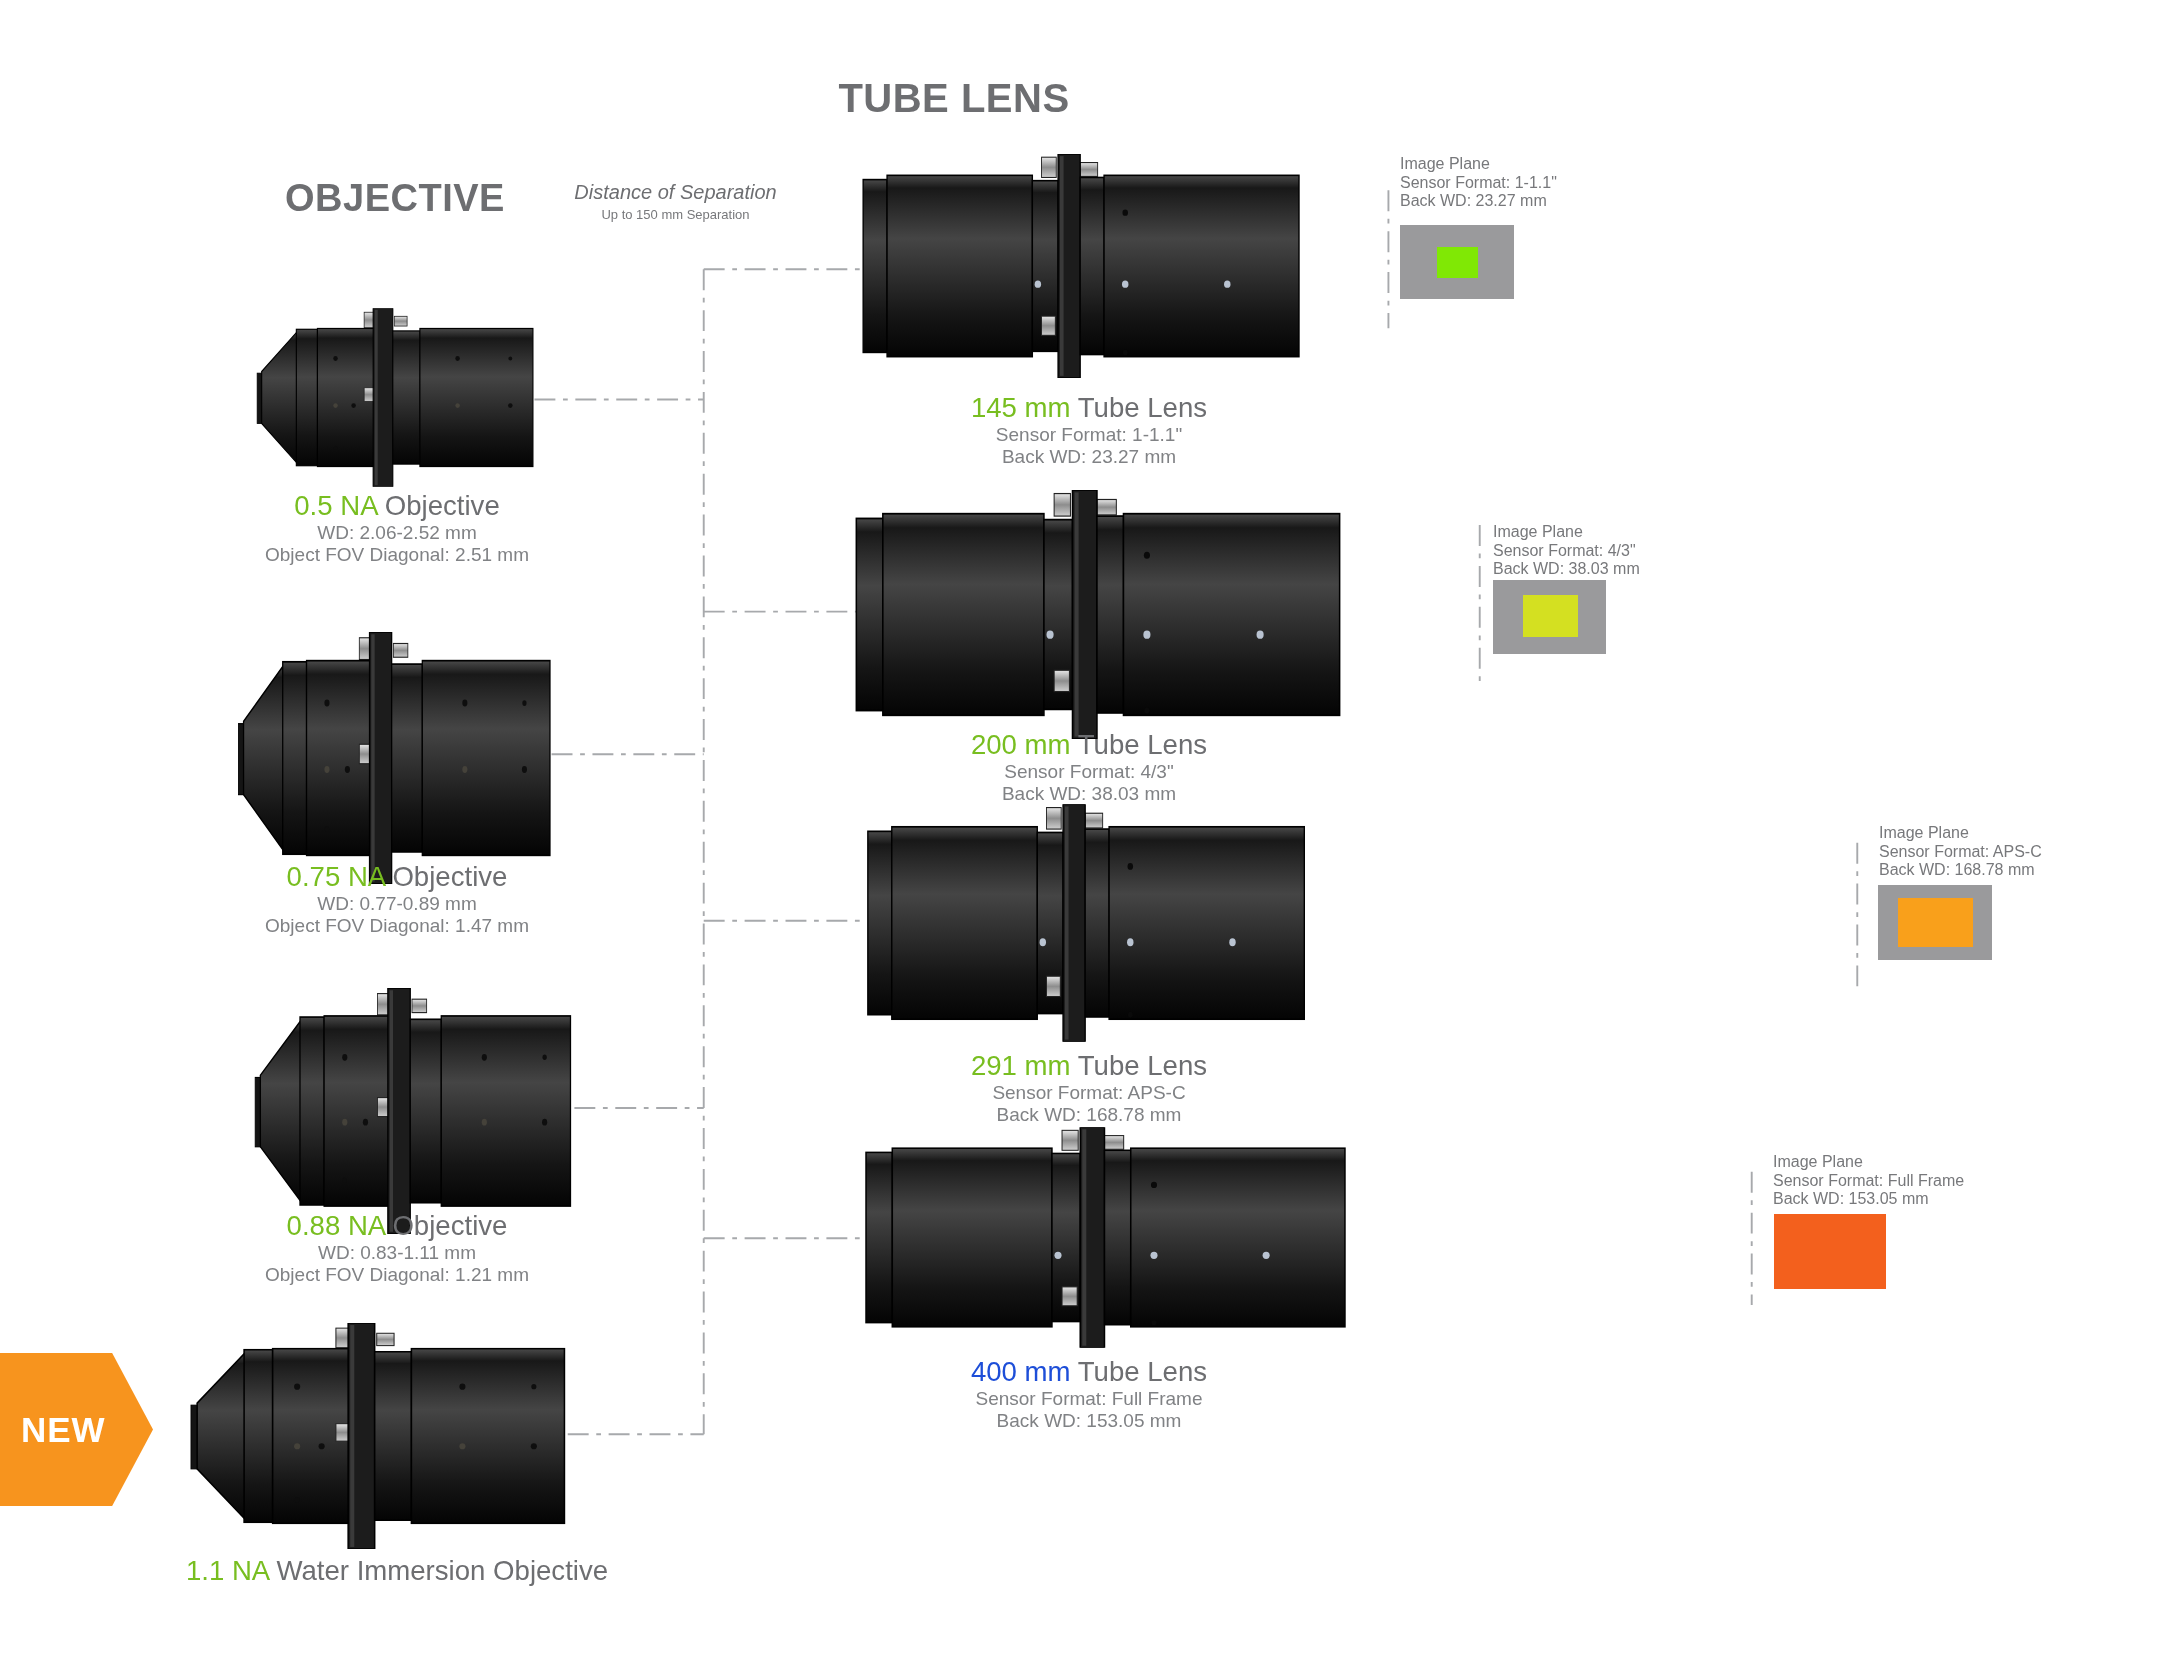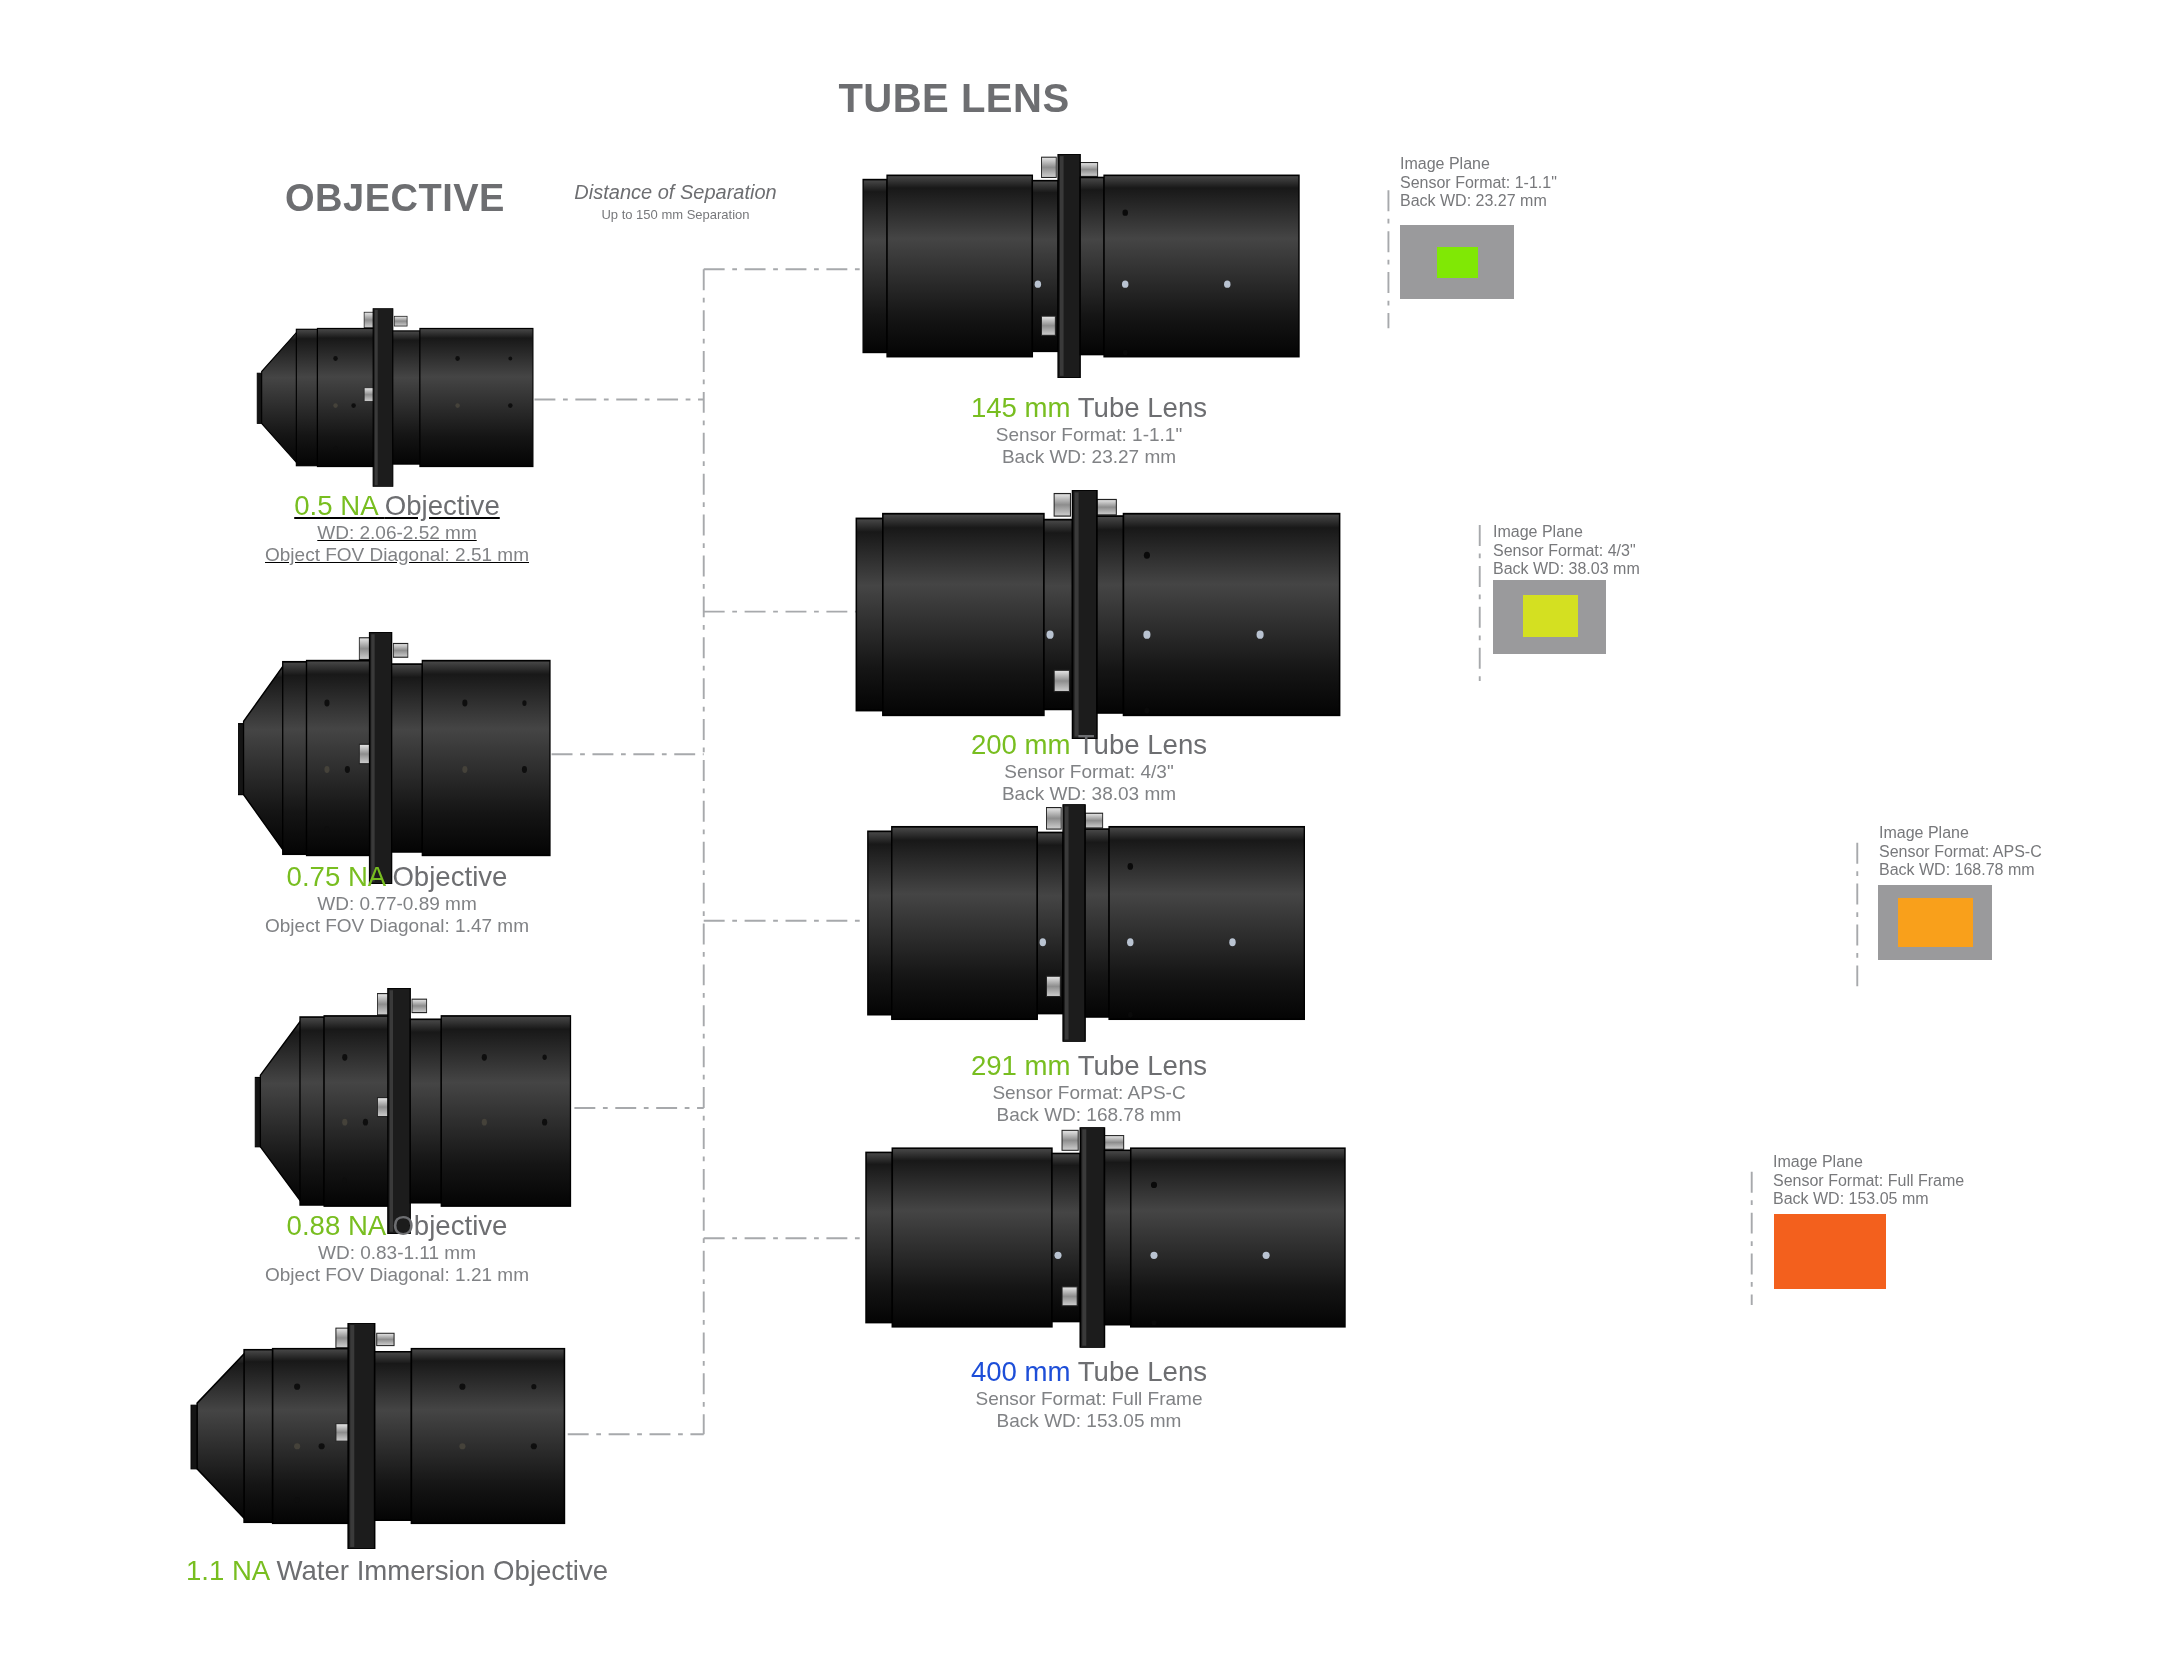--- a/index.html
+++ b/index.html
@@ -126,21 +126,21 @@
   <svg class="lens-graphic" style="left:201px; top:632px; width:366px; height:252px;" viewBox="0 0 385 265" width="366" height="252">
       <use href="#obj-sym" width="385" height="265"></use>
     </svg>
   <svg class="lens-graphic" style="left:217px; top:988px; width:371px; height:246px;" viewBox="0 0 390 259" width="371" height="246">
       <use href="#obj-sym" width="390" height="259"></use>
     </svg>
   <svg class="lens-graphic" style="left:146px; top:1323px; width:439px; height:226px;" viewBox="0 0 462 238" width="439" height="226">
       <use href="#obj-sym" width="462" height="238"></use>
     </svg>
 
-  <div class="lens-label" style="left:159px; top:490px;text-decoration:underline;">
+  <div class="lens-label" style="left:159px; top:490px;">
     <div class="lens-title"><span class="accent" style="color: rgb(120, 190, 32);">0.5 NA</span> <span>Objective</span></div>
     <div class="lens-sub">WD: 2.06-2.52 mm</div>
     <div class="lens-sub">Object FOV Diagonal: 2.51 mm</div>
   </div>
   <div class="lens-label" style="left:159px; top:861px;">
     <div class="lens-title"><span class="accent" style="color: rgb(120, 190, 32);">0.75 NA</span> <span>Objective</span></div>
     <div class="lens-sub">WD: 0.77-0.89 mm</div>
     <div class="lens-sub">Object FOV Diagonal: 1.47 mm</div>
   </div>
   <div class="lens-label" style="left:159px; top:1210px;">
@@ -213,15 +213,18 @@
     <div class="ip-sensor" style="left: 20px; top: 13.3px; width: 75px; height: 49px; background: rgb(249, 160, 27);"></div>
   </div>
 
   <div class="ip-text" style="left:1773px; top:1153px;">
     <div>Image Plane</div>
     <div>Sensor Format: Full Frame</div>
     <div>Back WD: 153.05 mm</div>
   </div>
   <div class="ip-solid" style="left: 1774px; top: 1214px; width: 112px; height: 75px; background: rgb(243, 96, 29);"></div>
 
+  <div class="new-badge" style="background: rgb(247, 148, 30);">
+    <span>NEW</span>
+  </div>
 
 </div>
 
 
 </body></html>

